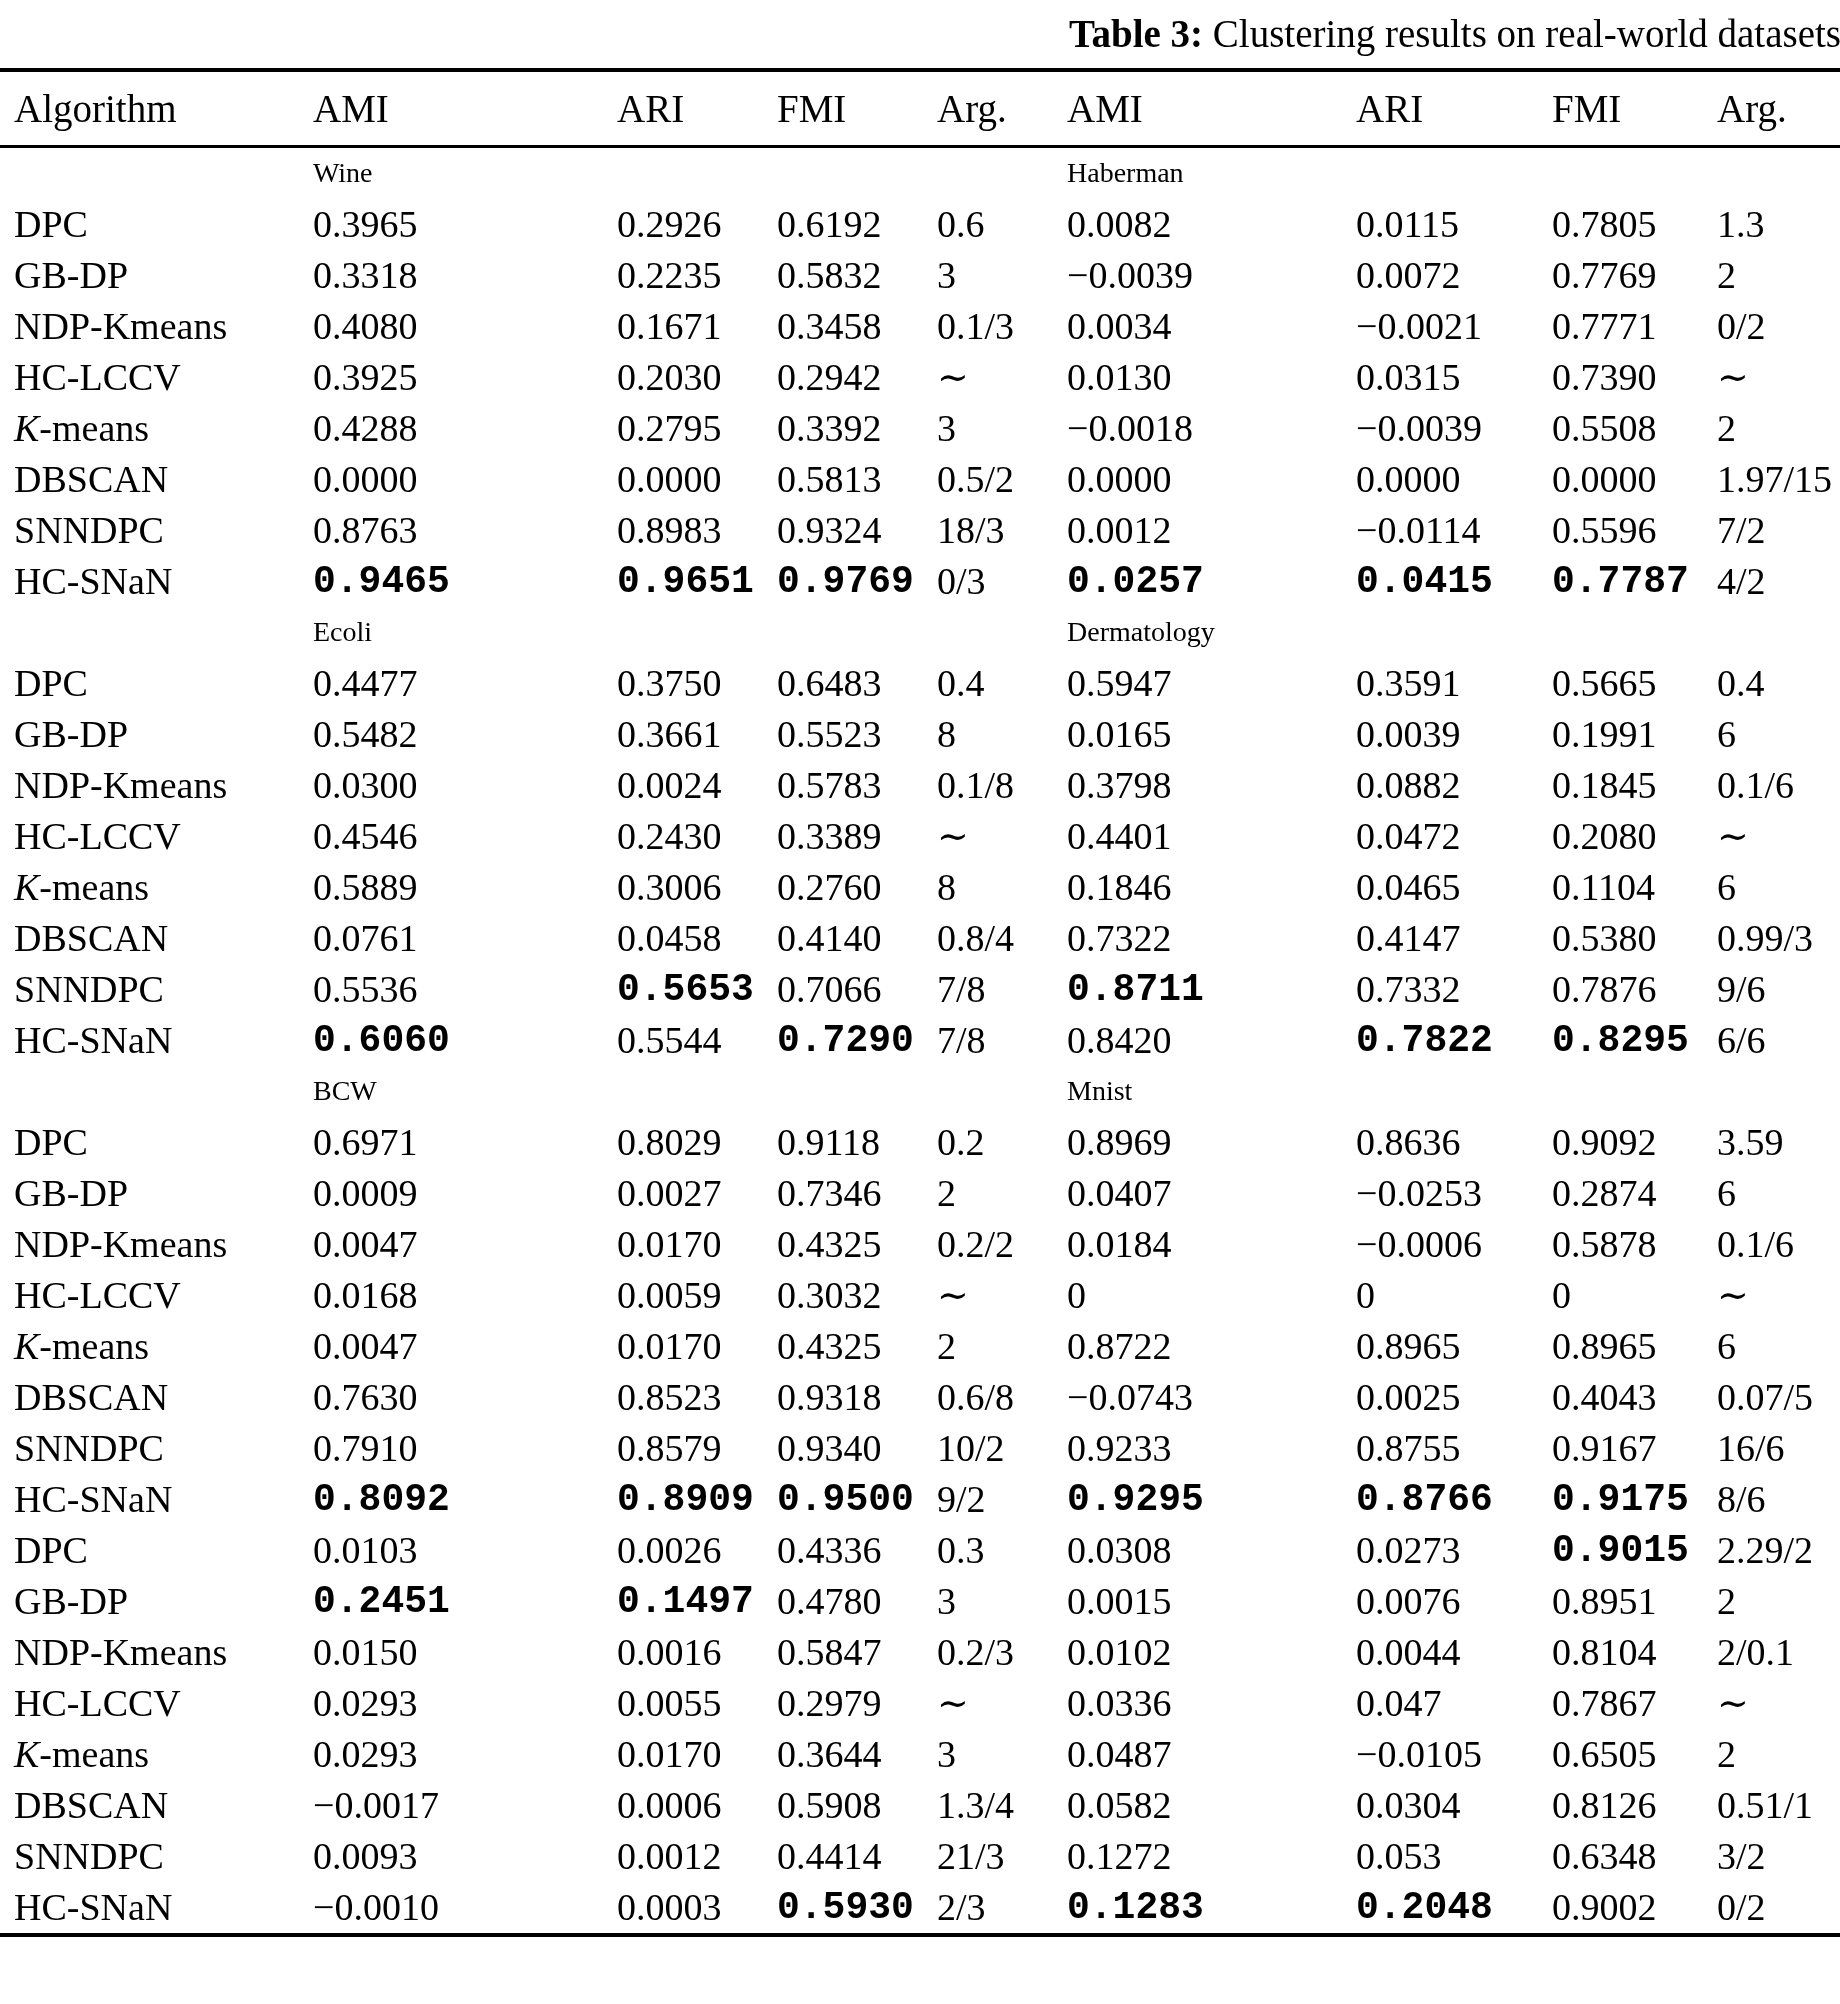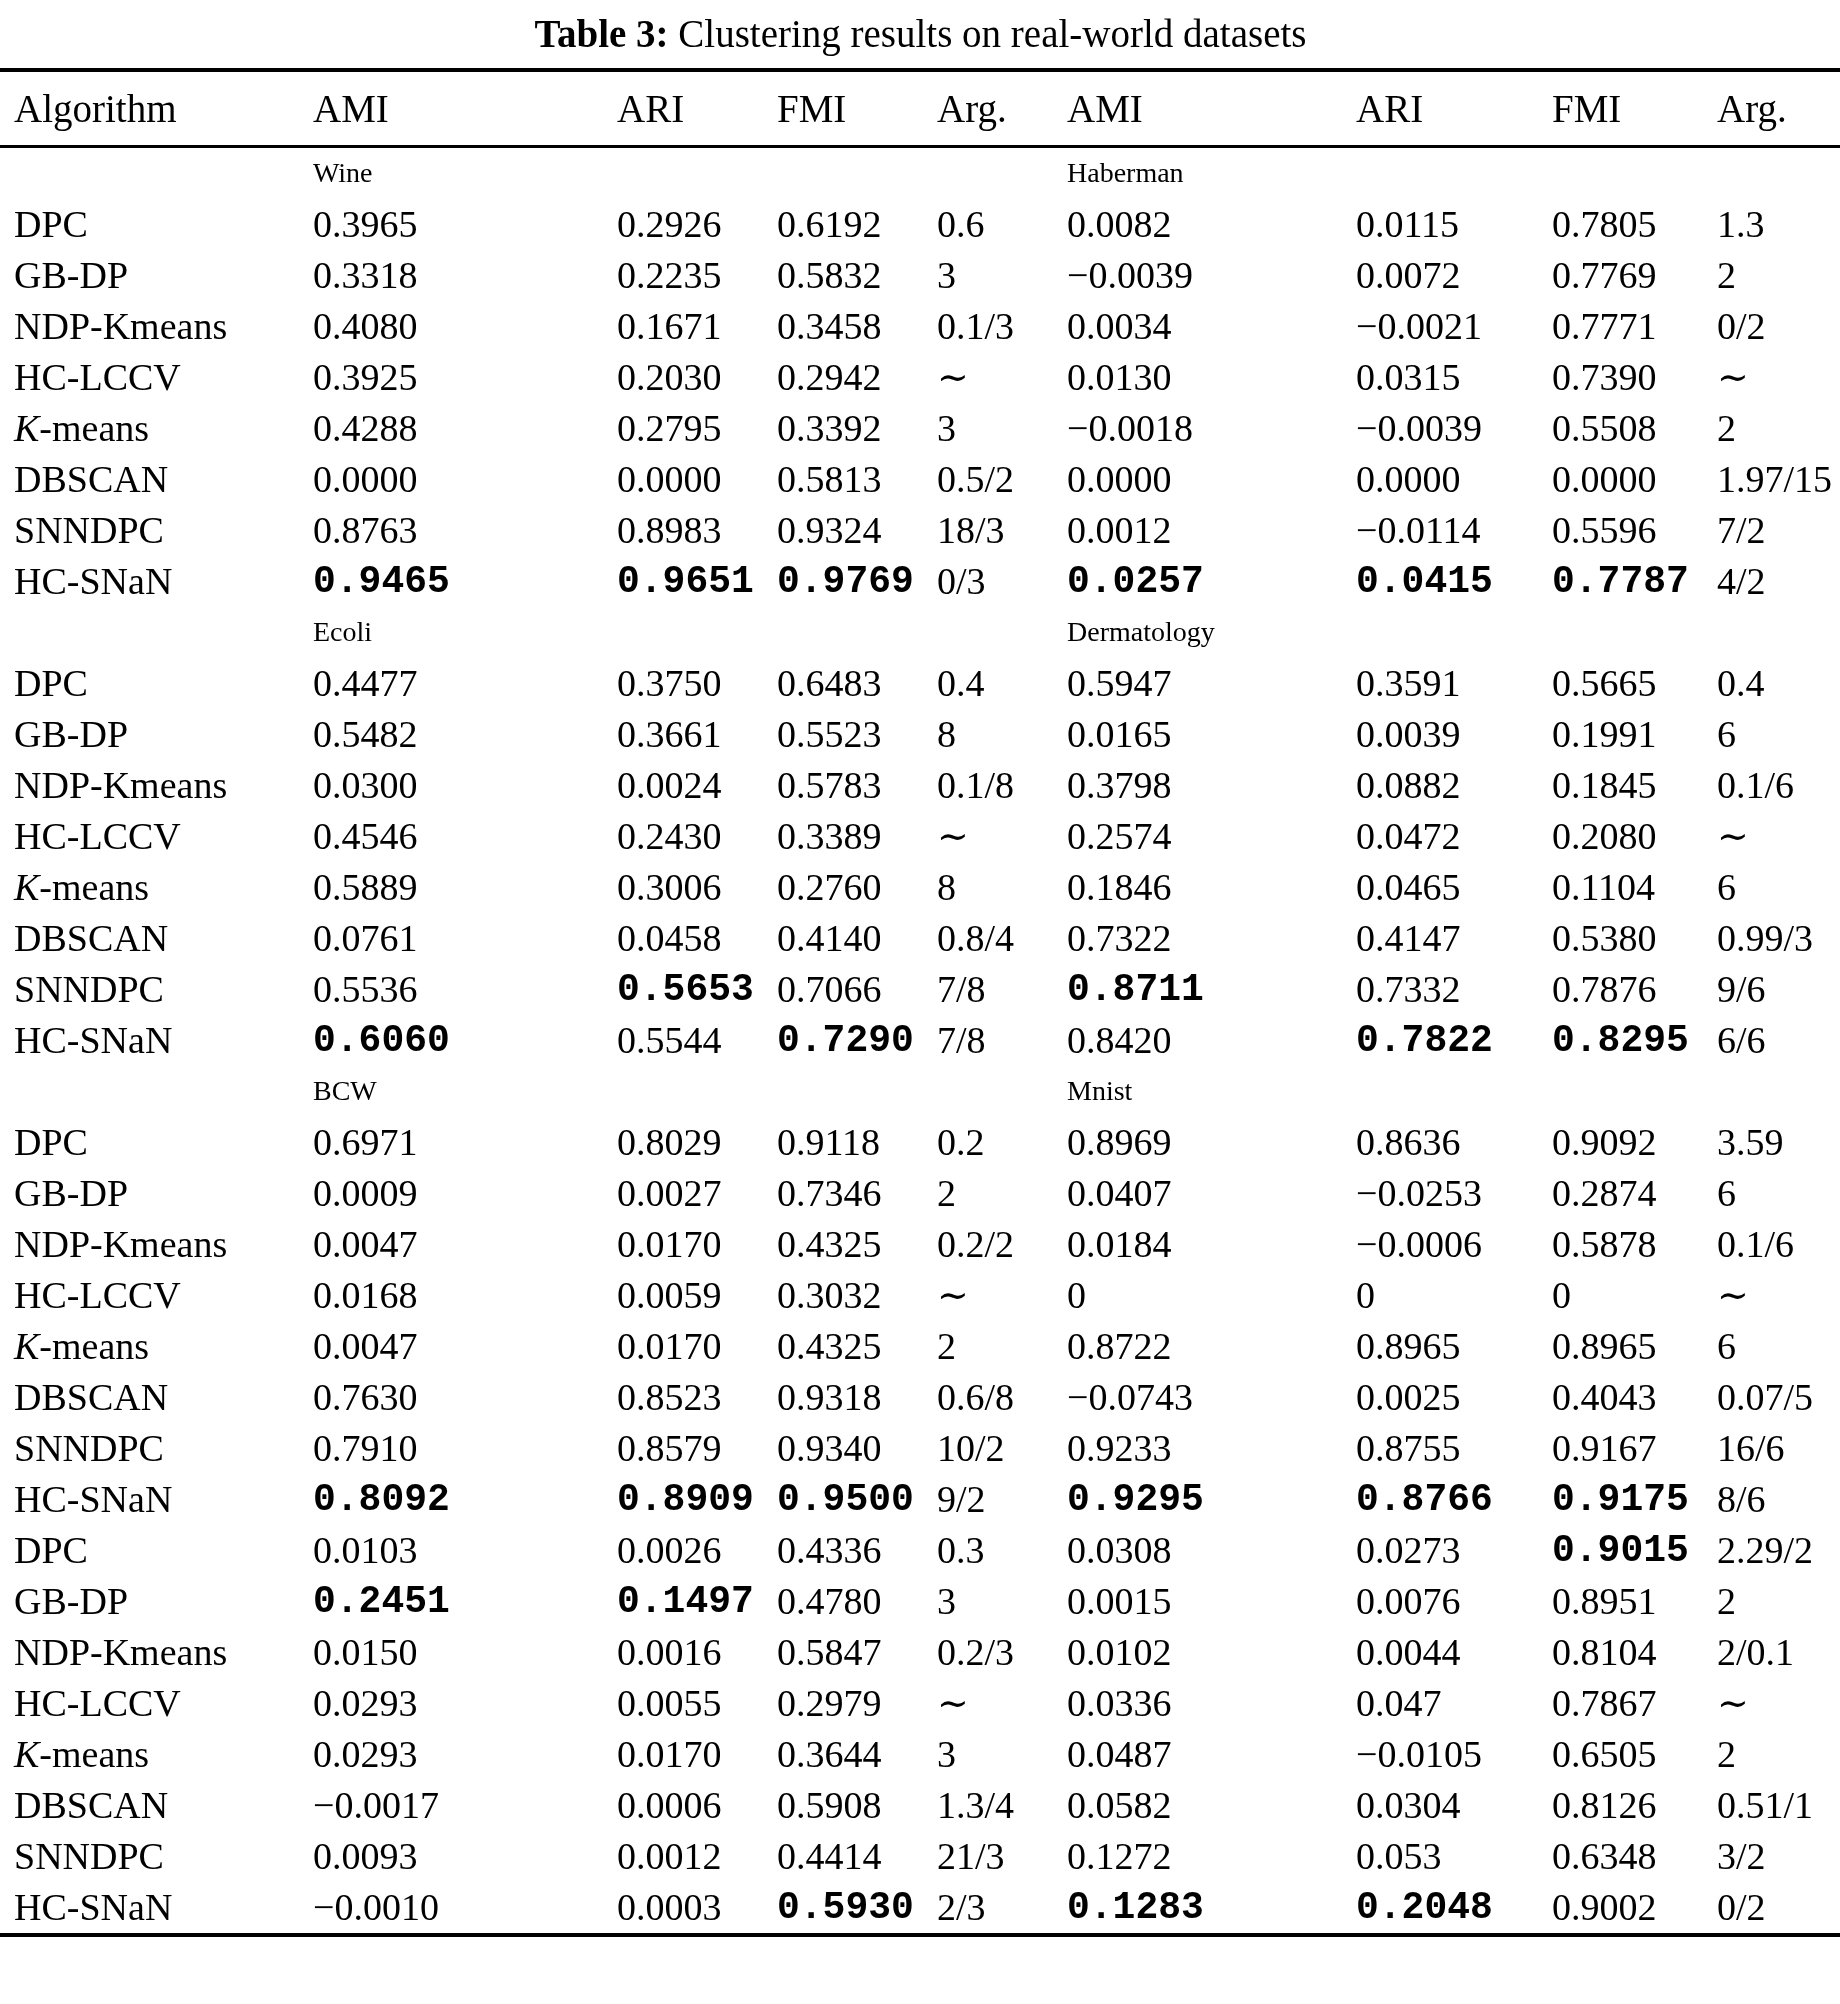--- a/index.html
+++ b/index.html
@@ -10,21 +10,21 @@
     font-family: "Liberation Serif", "DejaVu Serif", serif;
   }
   .page {
     position: relative;
     width: 1841px;
     height: 2005px;
     background: #ffffff;
     overflow: hidden;
   }
   .caption {
-    text-align: center;
+    text-align: right;
     font-size: 39px;
     padding-top: 5.6px;
     height: 62px;
     line-height: 56px;
     white-space: nowrap;
   }
   .caption-label { font-weight: bold; }
   .results-table {
     width: 1841px;
     border-collapse: collapse;
@@ -221,21 +221,21 @@
           <td>0.0882</td>
           <td>0.1845</td>
           <td>0.1/6</td>
         </tr>
         <tr>
           <td class="alg">HC-LCCV</td>
           <td>0.4546</td>
           <td>0.2430</td>
           <td>0.3389</td>
           <td>∼</td>
-          <td>0.2574</td>
+          <td>0.4401</td>
           <td>0.0472</td>
           <td>0.2080</td>
           <td>∼</td>
         </tr>
         <tr>
           <td class="alg"><i>K</i>-means</td>
           <td>0.5889</td>
           <td>0.3006</td>
           <td>0.2760</td>
           <td>8</td>

